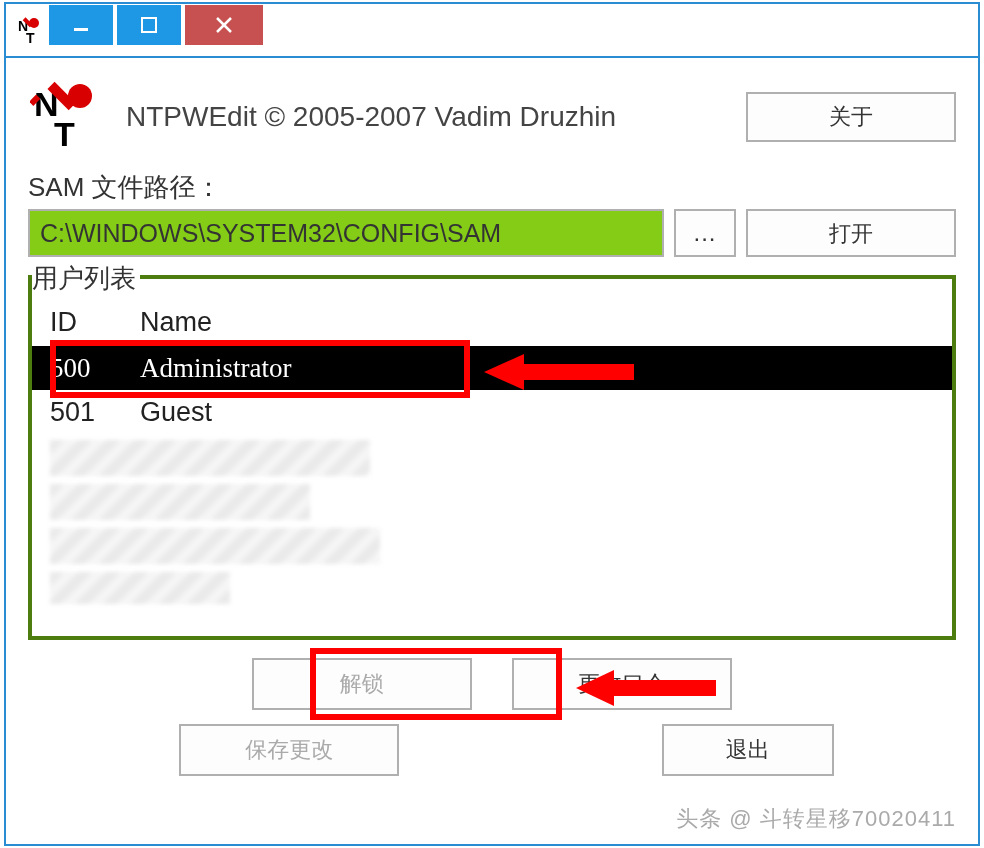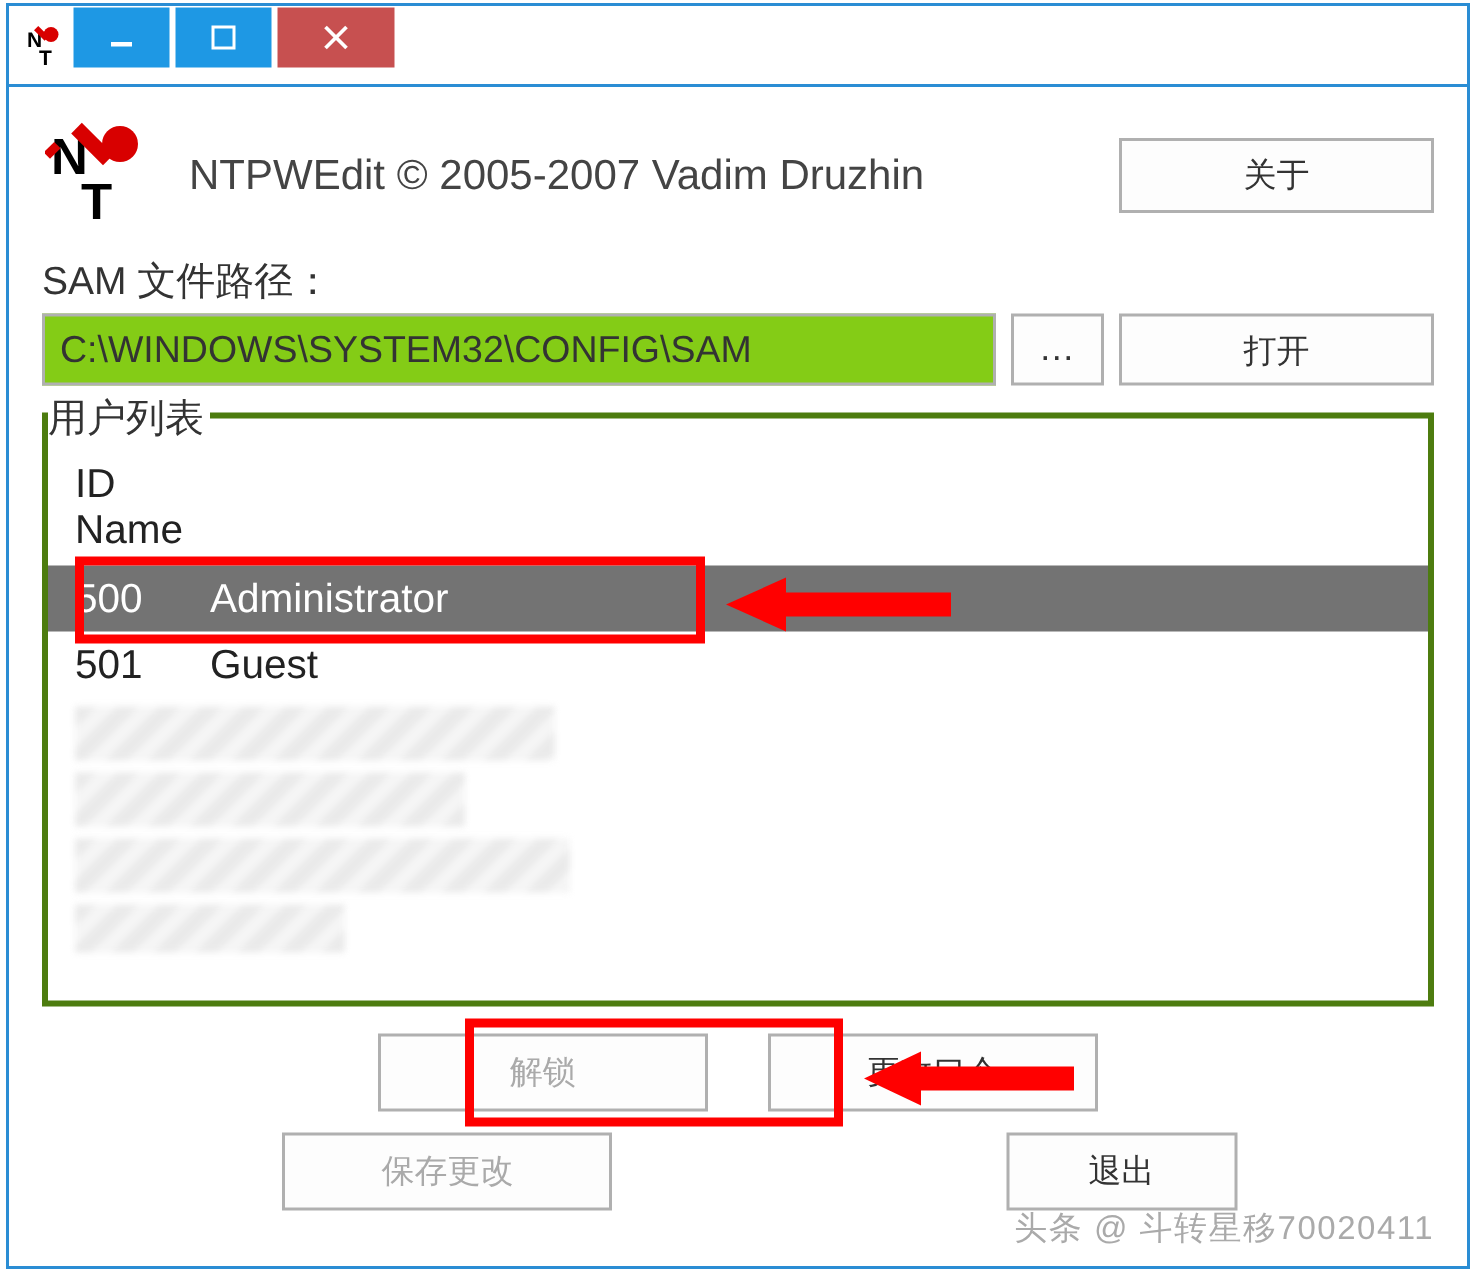--- a/index.html
+++ b/index.html
@@ -140,36 +140,36 @@
       color: #333;
       padding: 0 4px 0 0;
     }
     .list-header, .list-row {
       display: flex;
       font-size: 27px;
       color: #222;
     }
     .list-header {
       padding: 8px 14px 8px 18px;
-      flex-direction: column;
     }
     .col-id { width: 90px; }
     .col-name { flex: 1; }
     .list-body {
       position: relative;
       height: 290px;
     }
     .list-row {
       padding: 6px 0 6px 18px;
       height: 44px;
       align-items:center;
     }
     .list-row.selected {
-      background: #737373;
+      background: #000000;
       color: #fff;
+      font-family: Liberation Serif, serif;
     }
     .highlight-sel {
       position:absolute;
       border: 6px solid #ff0000;
       left: 18px;
       top: 54px;
       width: 420px;
       height: 58px;
       pointer-events:none;
     }
@@ -308,19 +308,19 @@
       <button class="btn wide disabled">解锁</button>
       <button class="btn wide">更改口令</button>
       <div class="highlight-change"></div>
       <svg class="arrow2" width="150" height="46">
         <polygon points="0,20 38,2 38,12 140,12 140,28 38,28 38,38" fill="#ff0000"></polygon>
       </svg>
     </div>
 
     <div class="center-row" style="margin-top:14px;">
       <button class="btn wide disabled" style="margin-left:47px; margin-right:240px;">保存更改</button>
-      <button class="btn wide" style="width:154px;">退出</button>
+      <button class="btn wide" style="width:172px;">退出</button>
     </div>
 
   </div>
 
   <div class="watermark">头条 @ 斗转星移70020411</div>
 </div>
 
 </body></html>

